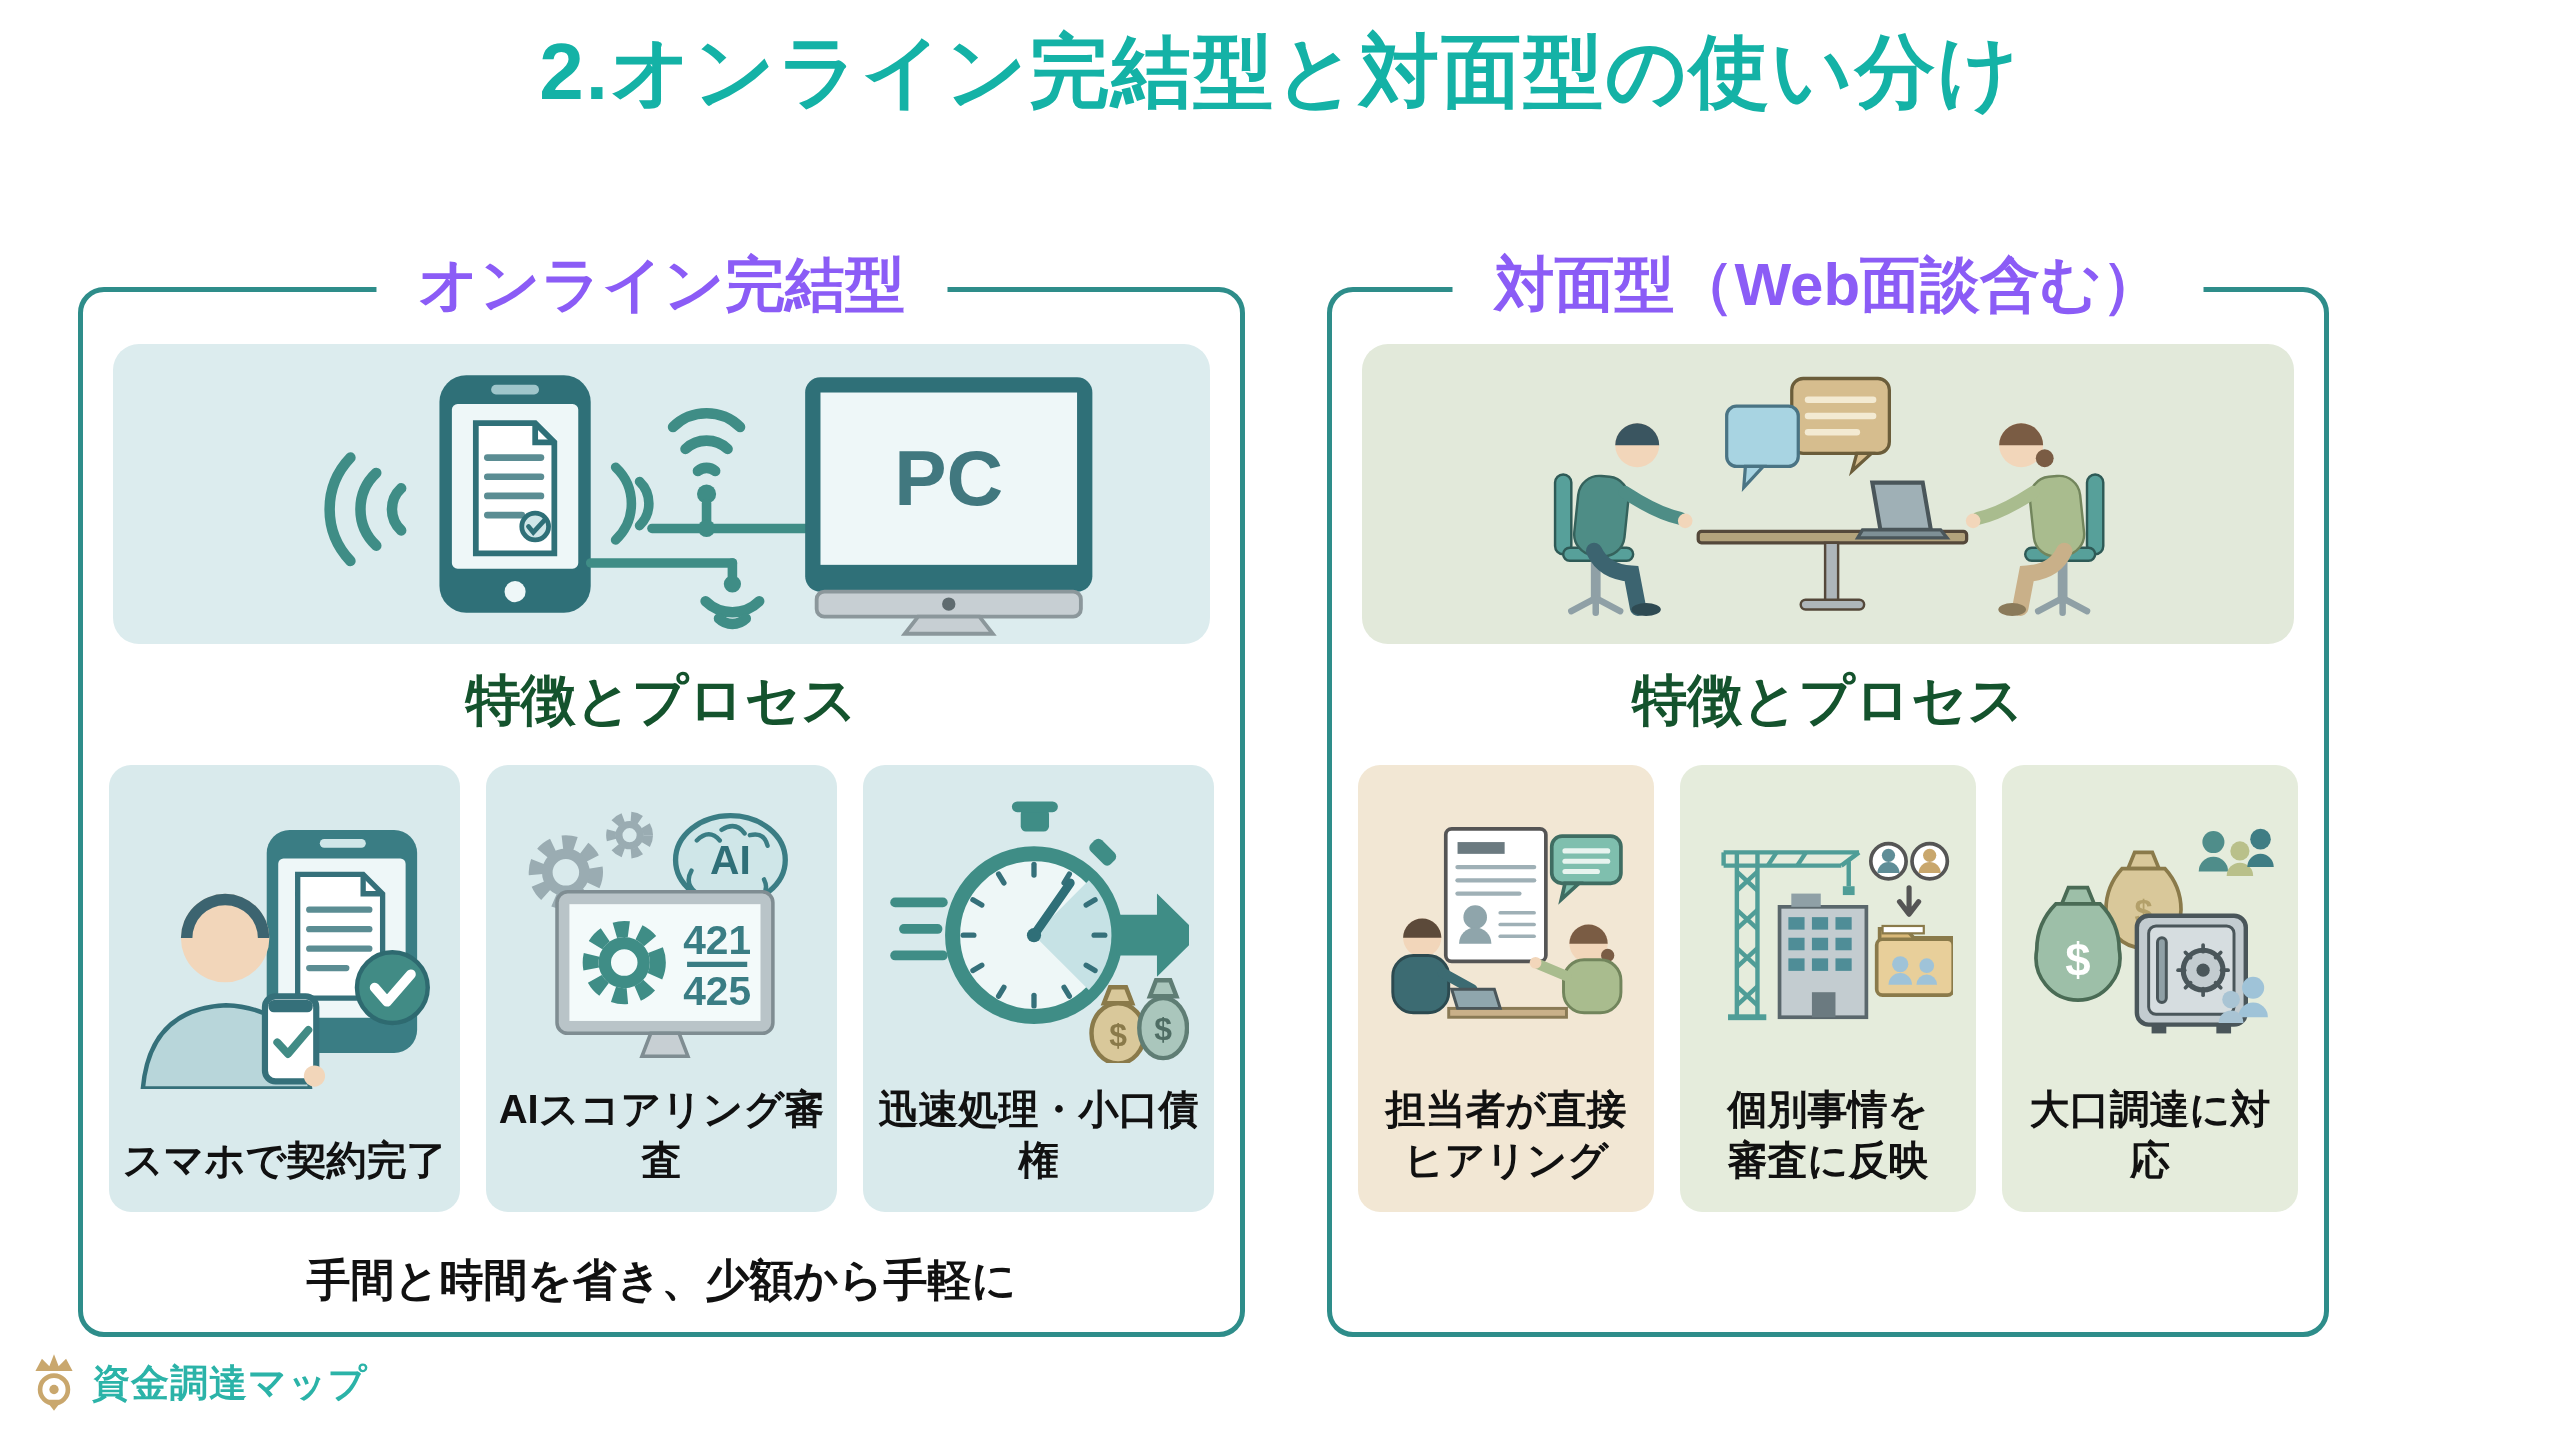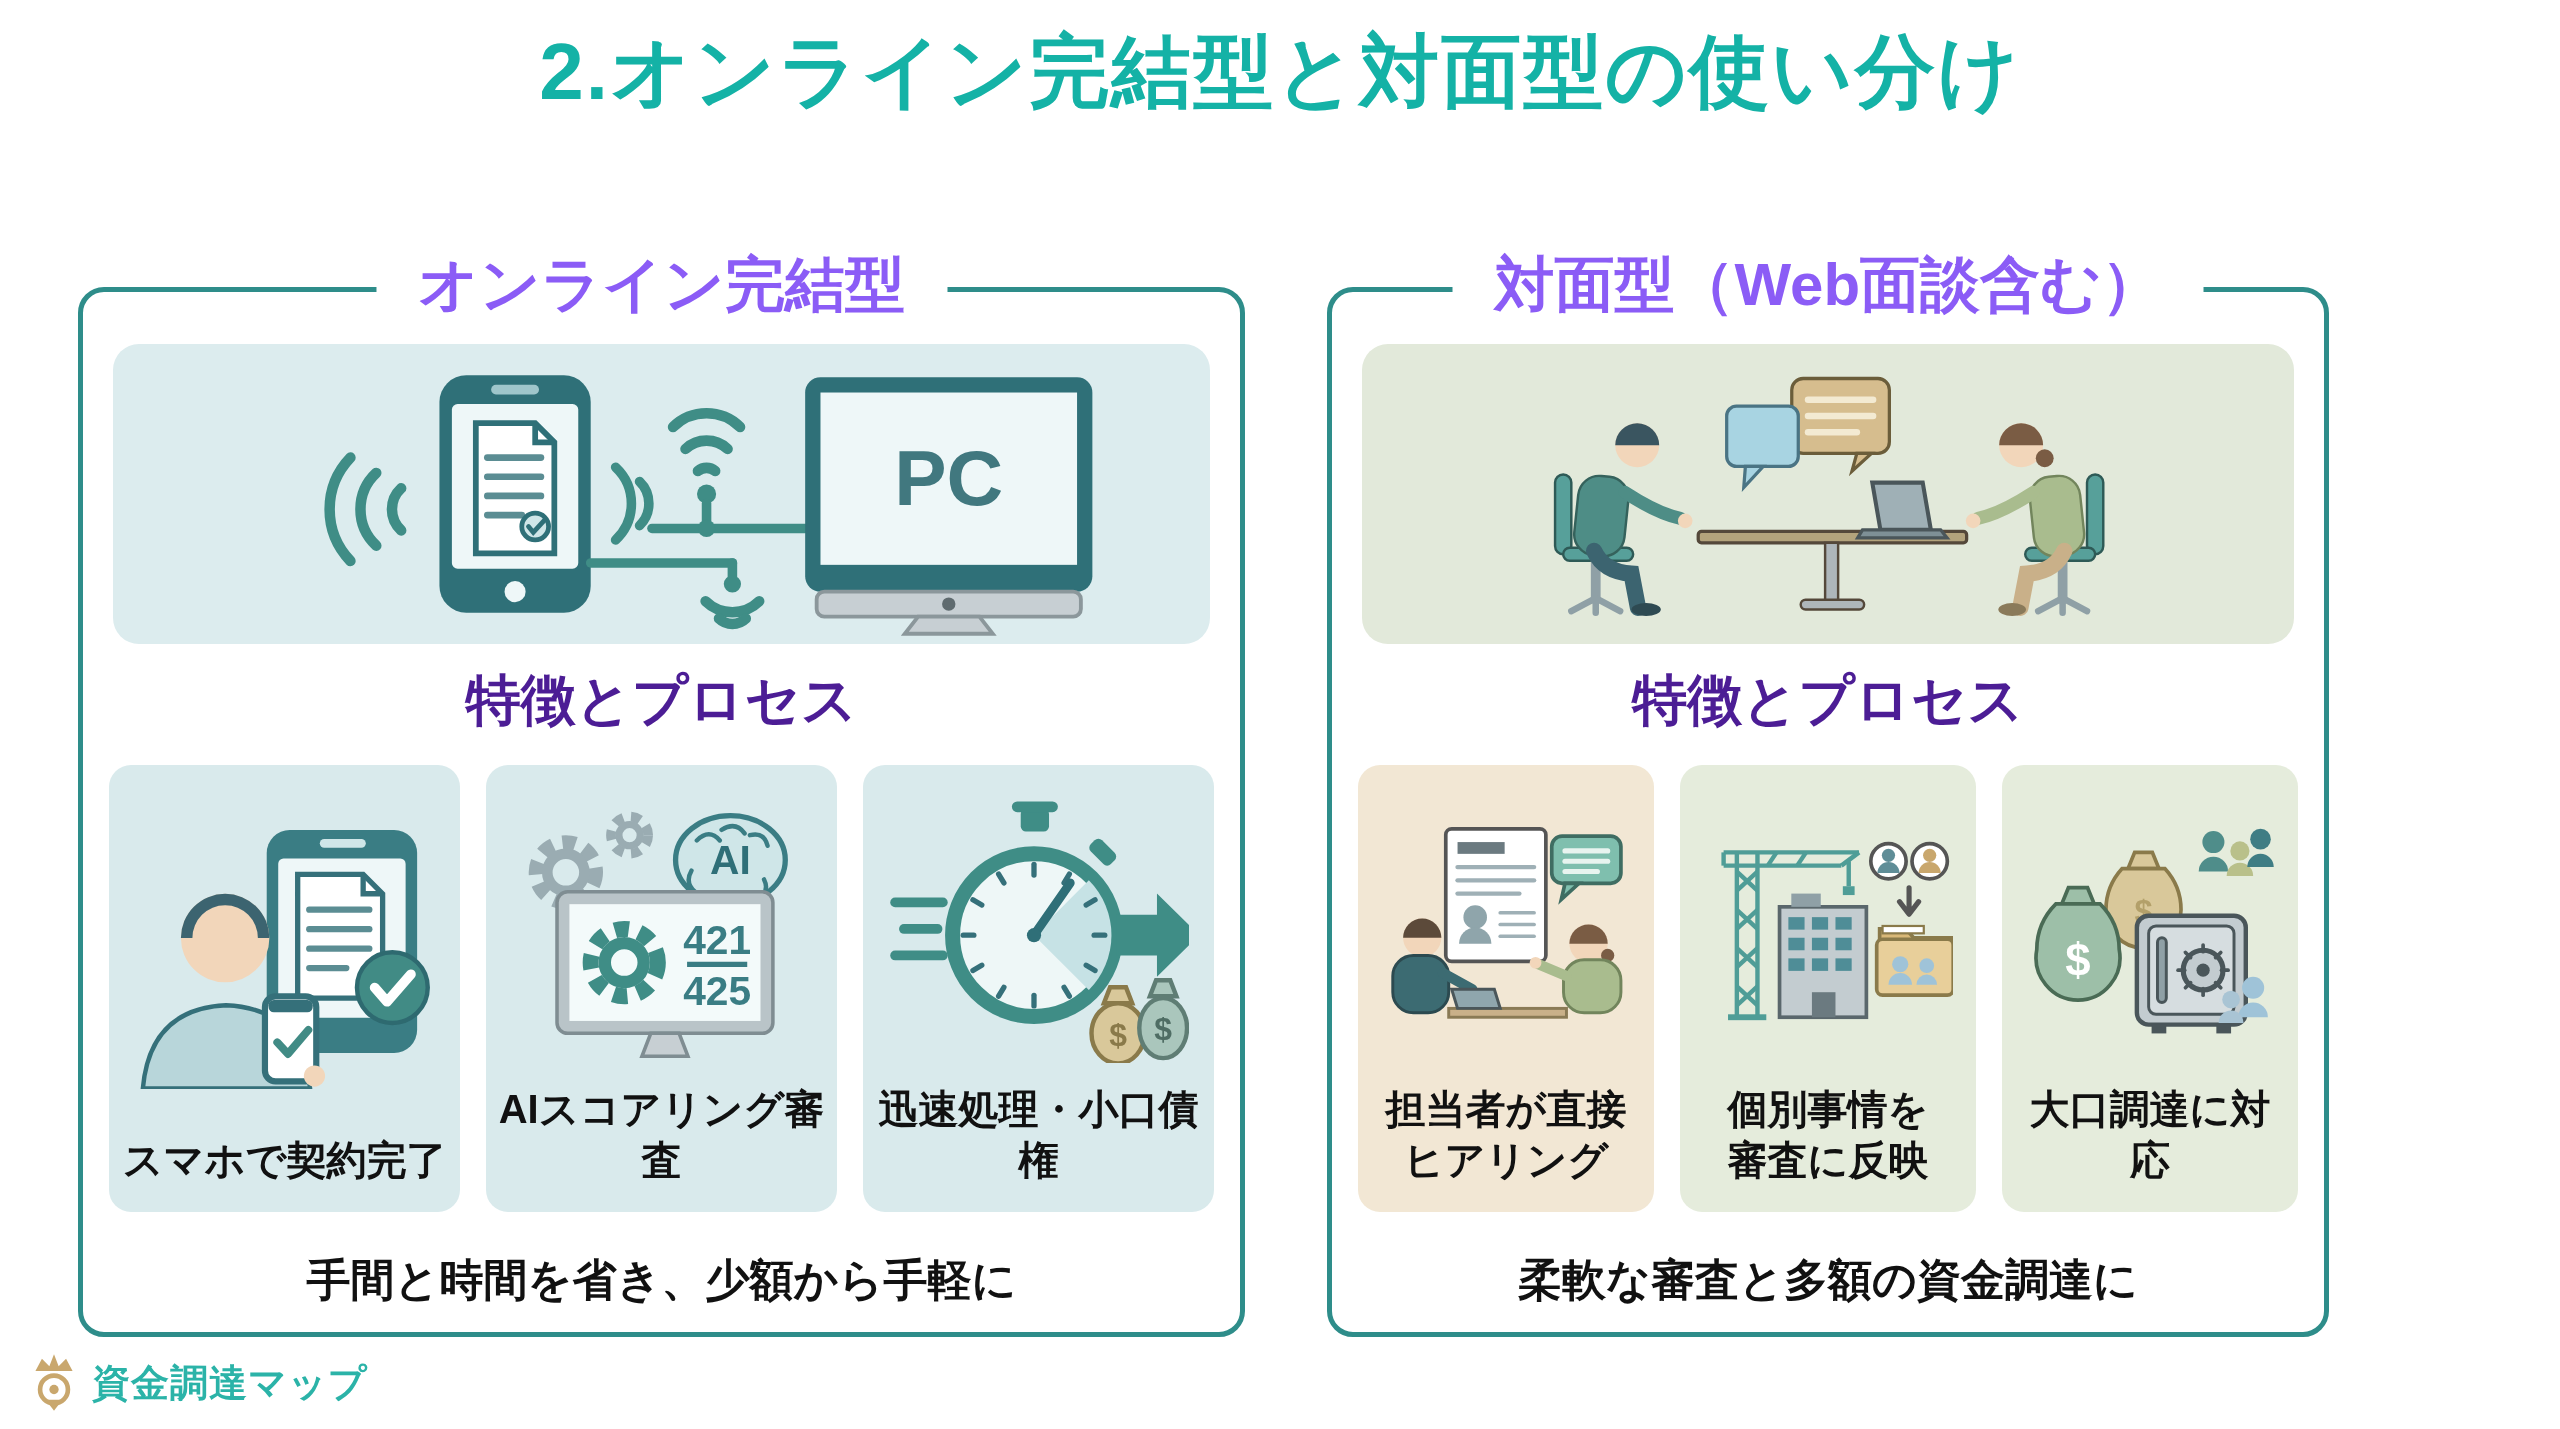--- a/index.html
+++ b/index.html
@@ -30,21 +30,21 @@
   .illus {
     position:absolute; top:52px; left:30px; right:30px; height:300px;
     border-radius:26px; display:flex; align-items:center; justify-content:center; overflow:hidden;
   }
   .online .illus { background:#dcecee; }
   .f2f    .illus { background:#e2e9da; }
   .illus svg { width:96%; height:96%; }
 
   .section-heading {
     position:absolute; top:372px; width:100%; text-align:center;
-    font-size:55px; font-weight:800; color:#4c1d95;
+    font-size:55px; font-weight:800; color:#14532d;
   }
 
   .cards {
     position:absolute; top:465px; left:26px; right:26px; height:455px;
     display:flex; gap:26px;
   }
   .card {
     flex:1; border-radius:22px; box-sizing:border-box;
     display:flex; flex-direction:column; align-items:center; justify-content:flex-end;
     padding:22px 12px 26px;
@@ -500,21 +500,20 @@
               <circle cx="14" cy="32" r="12" fill="#a9c4d4"></circle>
                 <path d="M-3 64 a17 17 0 0 1 34 0 z" fill="#a9c4d4"></path>
             </g>
           </svg>
         </div>
         <div class="caption">大口調達に対応</div>
       </div>
 
     </div>
 
-    <div class="tagline">柔軟な審査と多額の資金調達に</div>
   </section>
 
   <div class="brand">
     <svg width="52" height="62" viewBox="0 0 56 66">
       <path d="M8 20 l7 -13 l8 8 l5 -13 l5 13 l8 -8 l7 13 z" fill="#c9a76d"></path>
       <circle cx="28" cy="40" r="15" fill="none" stroke="#c9a76d" stroke-width="5"></circle>
       <path d="M19 51 l9 12 l9 -12" fill="#c9a76d"></path>
       <circle cx="28" cy="40" r="5" fill="#c9a76d"></circle>
     </svg>
     <span class="brand-text">資金調達マップ</span>

